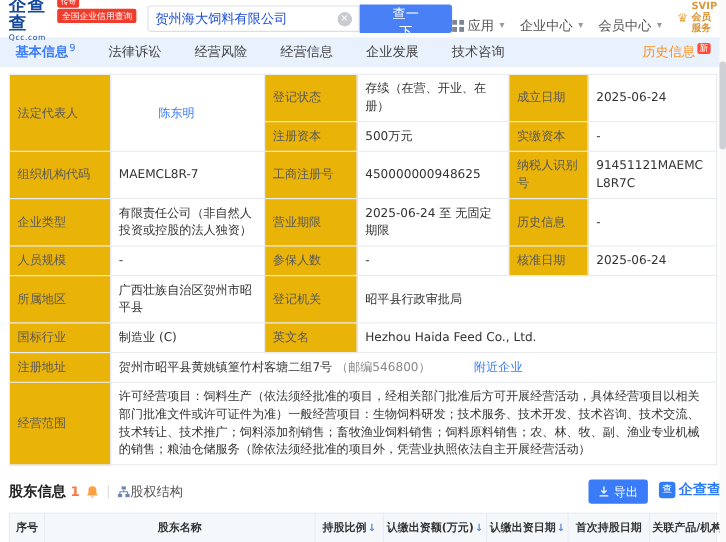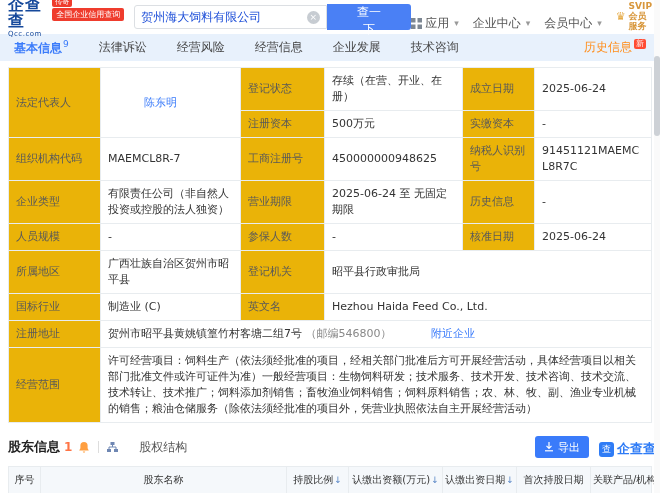--- a/index.html
+++ b/index.html
@@ -45,29 +45,29 @@
   .info td { border:1px solid #e8ecef; padding:5px 7px; line-height:16px; vertical-align:middle; word-break:break-all; }
   .info td.lbl { background:#eab308; color:#595959; }
   .postal { color:#888; }
 
   
   .sh-header { display:flex; align-items:center; margin:12px 4px 7px 8px; height:24px; }
   .sh-title { font-size:13px; font-weight:bold; color:#222; }
   .sh-count { font-size:12px; color:#ff7445; margin-left:4px; font-weight:bold; }
   .bell { margin-left:6px; cursor:pointer; display:flex; }
   .sh-sep { width:1px; height:12px; background:#ddd; margin:0 8px; }
-  .equity { display:flex; align-items:center; gap:21px; color:#555; font-size:12px; cursor:pointer; }
-  .sh-actions { margin-left:auto; display:flex; align-items:flex-end; gap:10px; }
+  .equity { display:flex; align-items:center; gap:0; color:#555; font-size:12px; cursor:pointer; }
+  .sh-actions { margin-left:auto; display:flex; align-items:flex-start; gap:10px; }
   .export-btn { height:22px; background:#3a7bfa; color:#fff; border:none; border-radius:3px; padding:0 9px; font-size:11px; display:flex; align-items:center; gap:4px; cursor:pointer; font-family:inherit; }
   .qcc-brand { display:flex; align-items:center; gap:3px; }
   .qcc-brand .sq { width:15px; height:15px; background:#2f7cf6; border-radius:3px; color:#fff; font-size:9px; line-height:15px; text-align:center; }
   .qcc-brand .txt { color:#2f7cf6; font-weight:bold; font-size:13px; }
 
   table.sh { width:644px; margin:0 8px; border-collapse:collapse; table-layout:fixed; }
-  .sh th { background:#f5f8fb; border:1px solid #e8ecef; font-weight:normal; color:#333; font-size:10px; padding:6px 2px; white-space:nowrap; text-align:center; }
+  .sh th { background:#f5f8fb; border:1px solid #e8ecef; font-weight:bold; color:#333; font-size:10px; padding:6px 2px; white-space:nowrap; text-align:center; }
   .sort::after { content:"↓"; color:#5b87c7; font-size:9px; margin-left:1px; }
 
   
   .scrollbar { position:absolute; right:0; top:0; width:6px; height:493px; background:#fafafa; }
   .scroll-thumb { position:absolute; right:0; top:56px; width:6px; height:80px; background:#cdd1d6; border-radius:3px; }
 </style>
 </head>
 <body>
 
 <header class="topbar">

